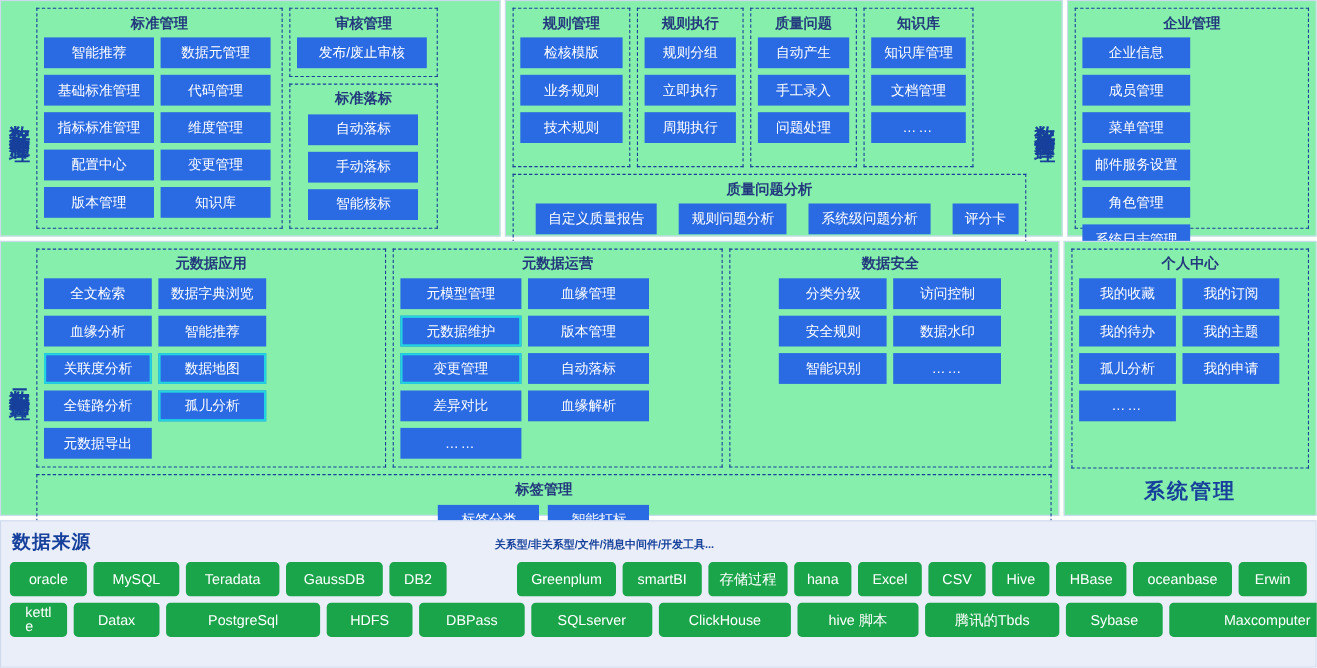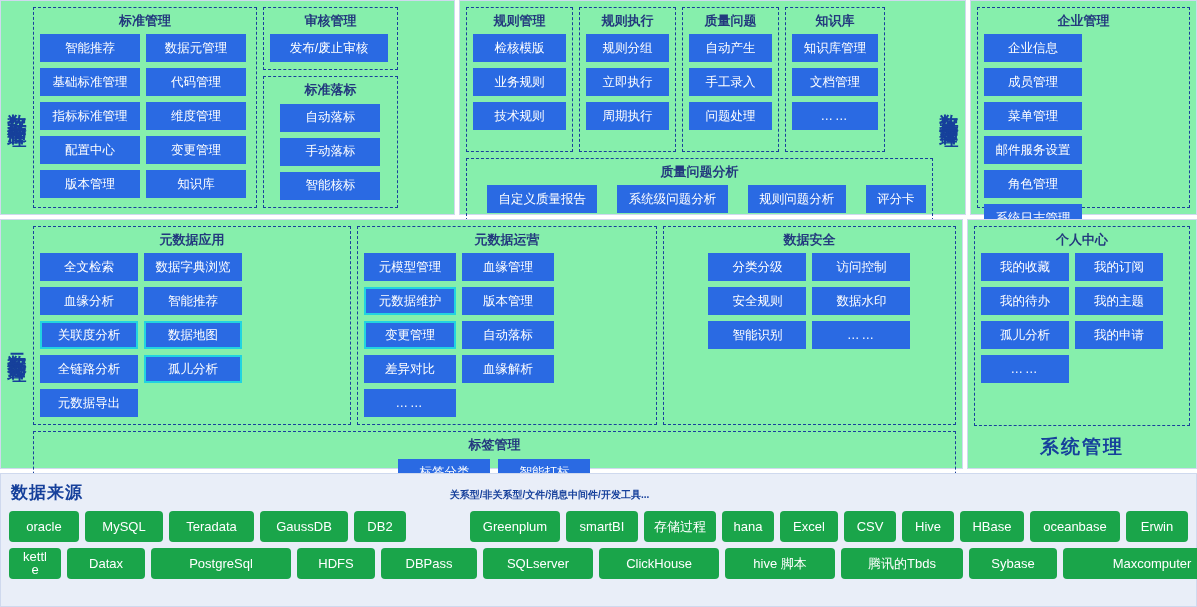--- a/index.html
+++ b/index.html
@@ -137,21 +137,21 @@
 
   
   #mid-band { height: 250px; }
 
   #meta-shell { flex: 0 0 963px; }
   #meta-shell .inner { display:flex; flex-direction:column; gap:6px; padding:6px 6px 6px 0; flex:1; }
   #m-row-top { display:flex; gap:6px; flex:0 0 152px; }
   #g-metaapp { flex: 0 0 318px; }
   #g-metaapp .tiles .tile { width: 98px; }
   #g-metaops { flex: 0 0 300px; }
-  #g-metaops .tiles .tile { width: 92px; }
+  #g-metaops .tiles .tile { width: 110px; }
   #g-security { flex: 1 1 auto; }
   #g-security .tiles .tile { width: 98px; }
   #g-security .tiles { justify-content: center; }
 
   #m-row-bot { display:flex; gap:6px; flex:1 1 auto; }
   #g-collect { flex: 0 0 633px; }
   #g-collect .tiles { flex-wrap: nowrap; justify-content: space-between; }
   #g-collect .tile { flex: 1 1 auto; }
   #g-tag { flex: 1 1 auto; }
   #g-tag .tiles { justify-content: center; gap: 8px; }
@@ -205,21 +205,20 @@
     height: 31px;
   }
   .chip {
     background: #1aa54a;
     color: #ffffff;
     border-radius: 4px;
     font-size: 13px;
     display: flex;
     align-items: center;
     justify-content: center;
-    text-align: center;
     padding: 0 14px;
     box-sizing: border-box;
     line-height: 1.0;
     white-space: nowrap;
     overflow: hidden;
   }
   .chip.wrap { white-space: normal; line-height: 0.95; word-break: break-all; }
 </style>
 </head>
 <body>
@@ -300,22 +299,22 @@
               <div class="tile">文档管理</div>
               <div class="tile dots">……</div>
             </div>
           </div>
         </div>
 
         <div class="group" id="g-qanalysis">
           <div class="gtitle">质量问题分析</div>
           <div class="tiles">
             <div class="tile">自定义质量报告</div>
+            <div class="tile">规则问题分析</div>
             <div class="tile">系统级问题分析</div>
-            <div class="tile">规则问题分析</div>
             <div class="tile">评分卡</div>
           </div>
         </div>
       </div>
       <div class="vcap">数据质量管理</div>
     </div>
 
     <div class="shell" id="ent-shell">
       <div class="inner">
         <div class="group" id="g-enterprise">

